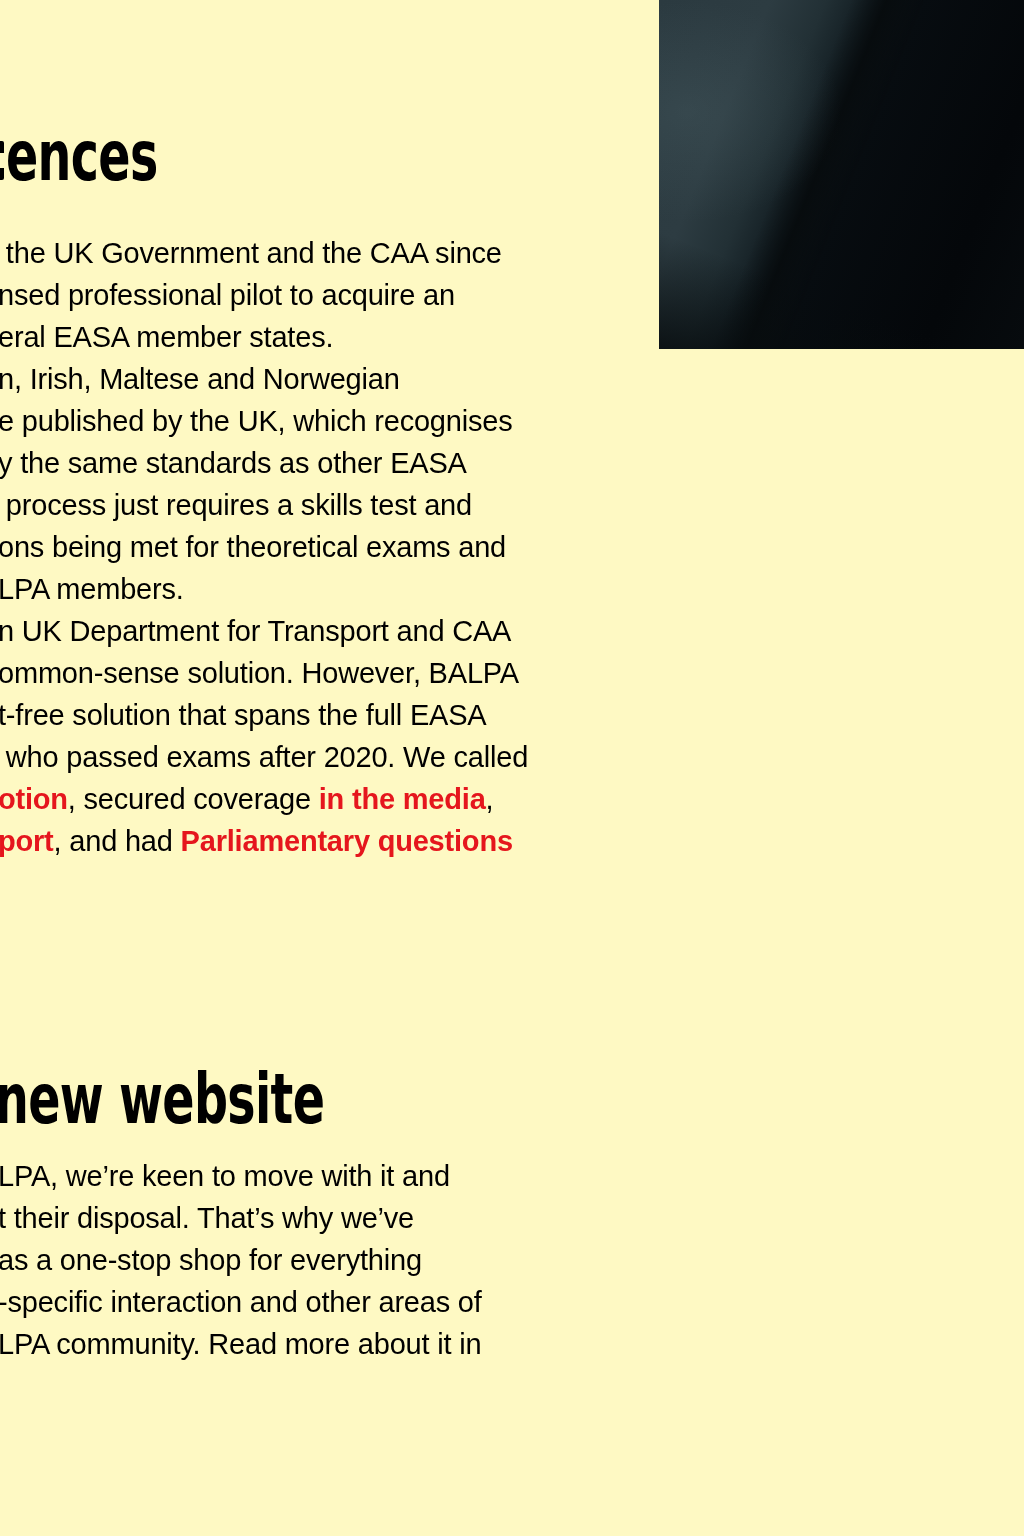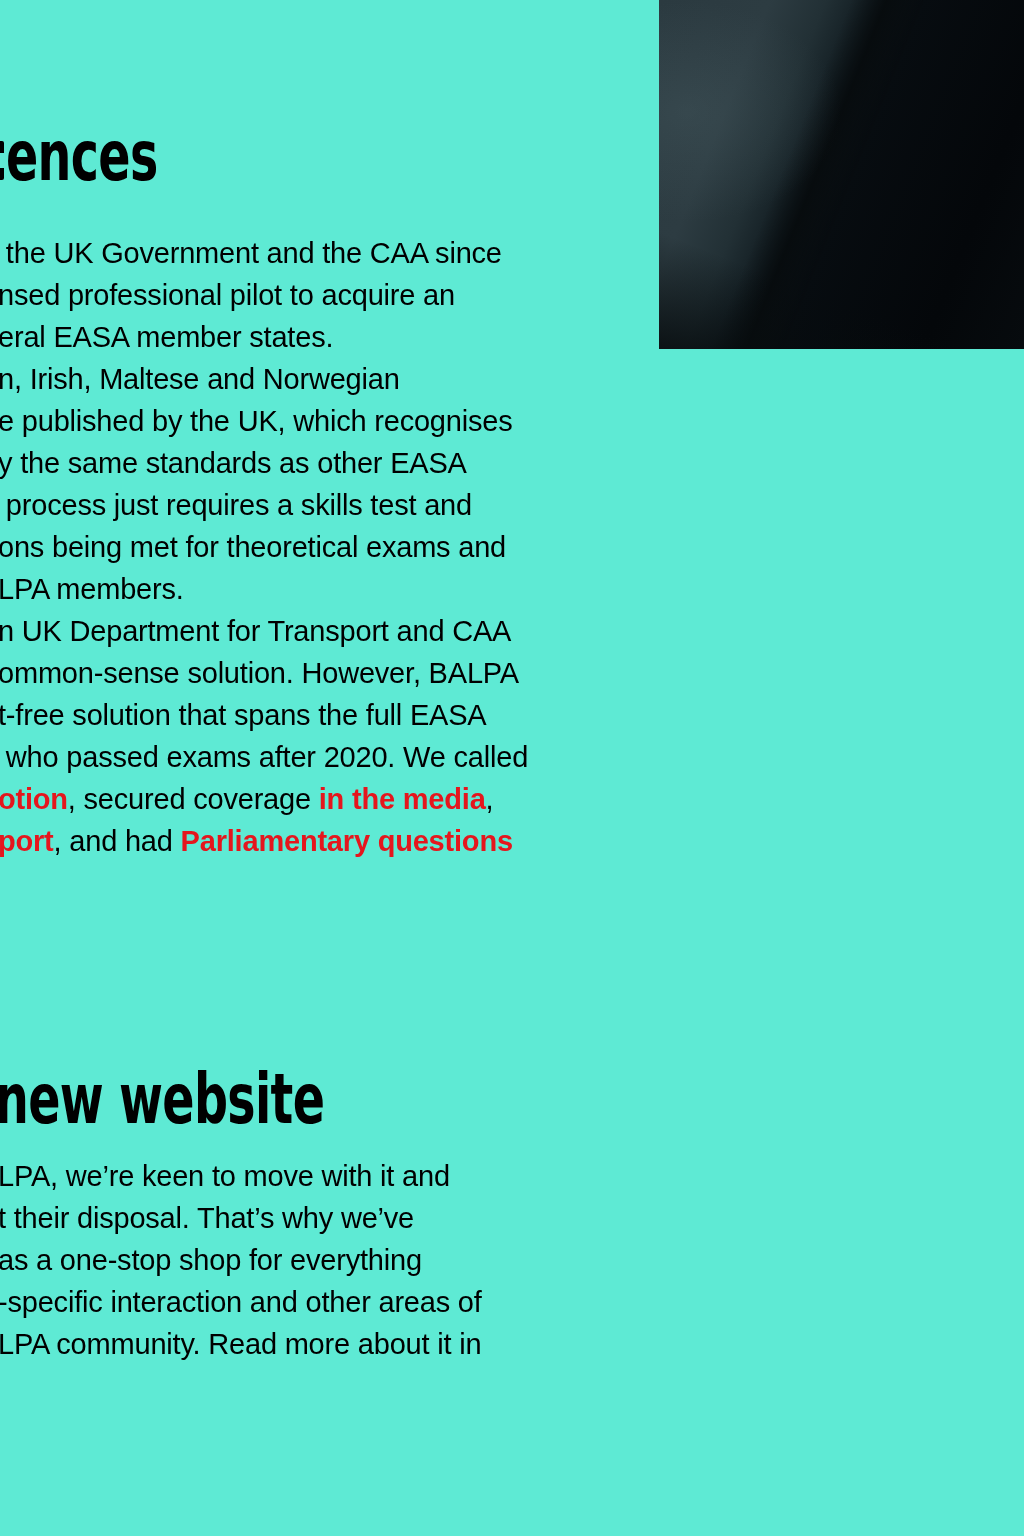--- a/index.html
+++ b/index.html
@@ -5,21 +5,21 @@
   html, body { margin: 0; padding: 0; }
   body {
     width: 1024px; height: 1536px;
     background: #ffffff;
     font-family: "Liberation Sans", sans-serif;
     overflow: hidden;
   }
   .page {
     position: relative;
     width: 1024px; height: 1536px;
-    background: #5eead4;
+    background: #fef9c3;
     overflow: hidden;
   }
 
   
   .photo {
     position: absolute;
     left: 659px; top: 0;
     width: 365px; height: 349px;
     background:
       radial-gradient(60% 45% at 8% 32%, rgba(78,100,106,0.30), rgba(78,100,106,0) 70%),

